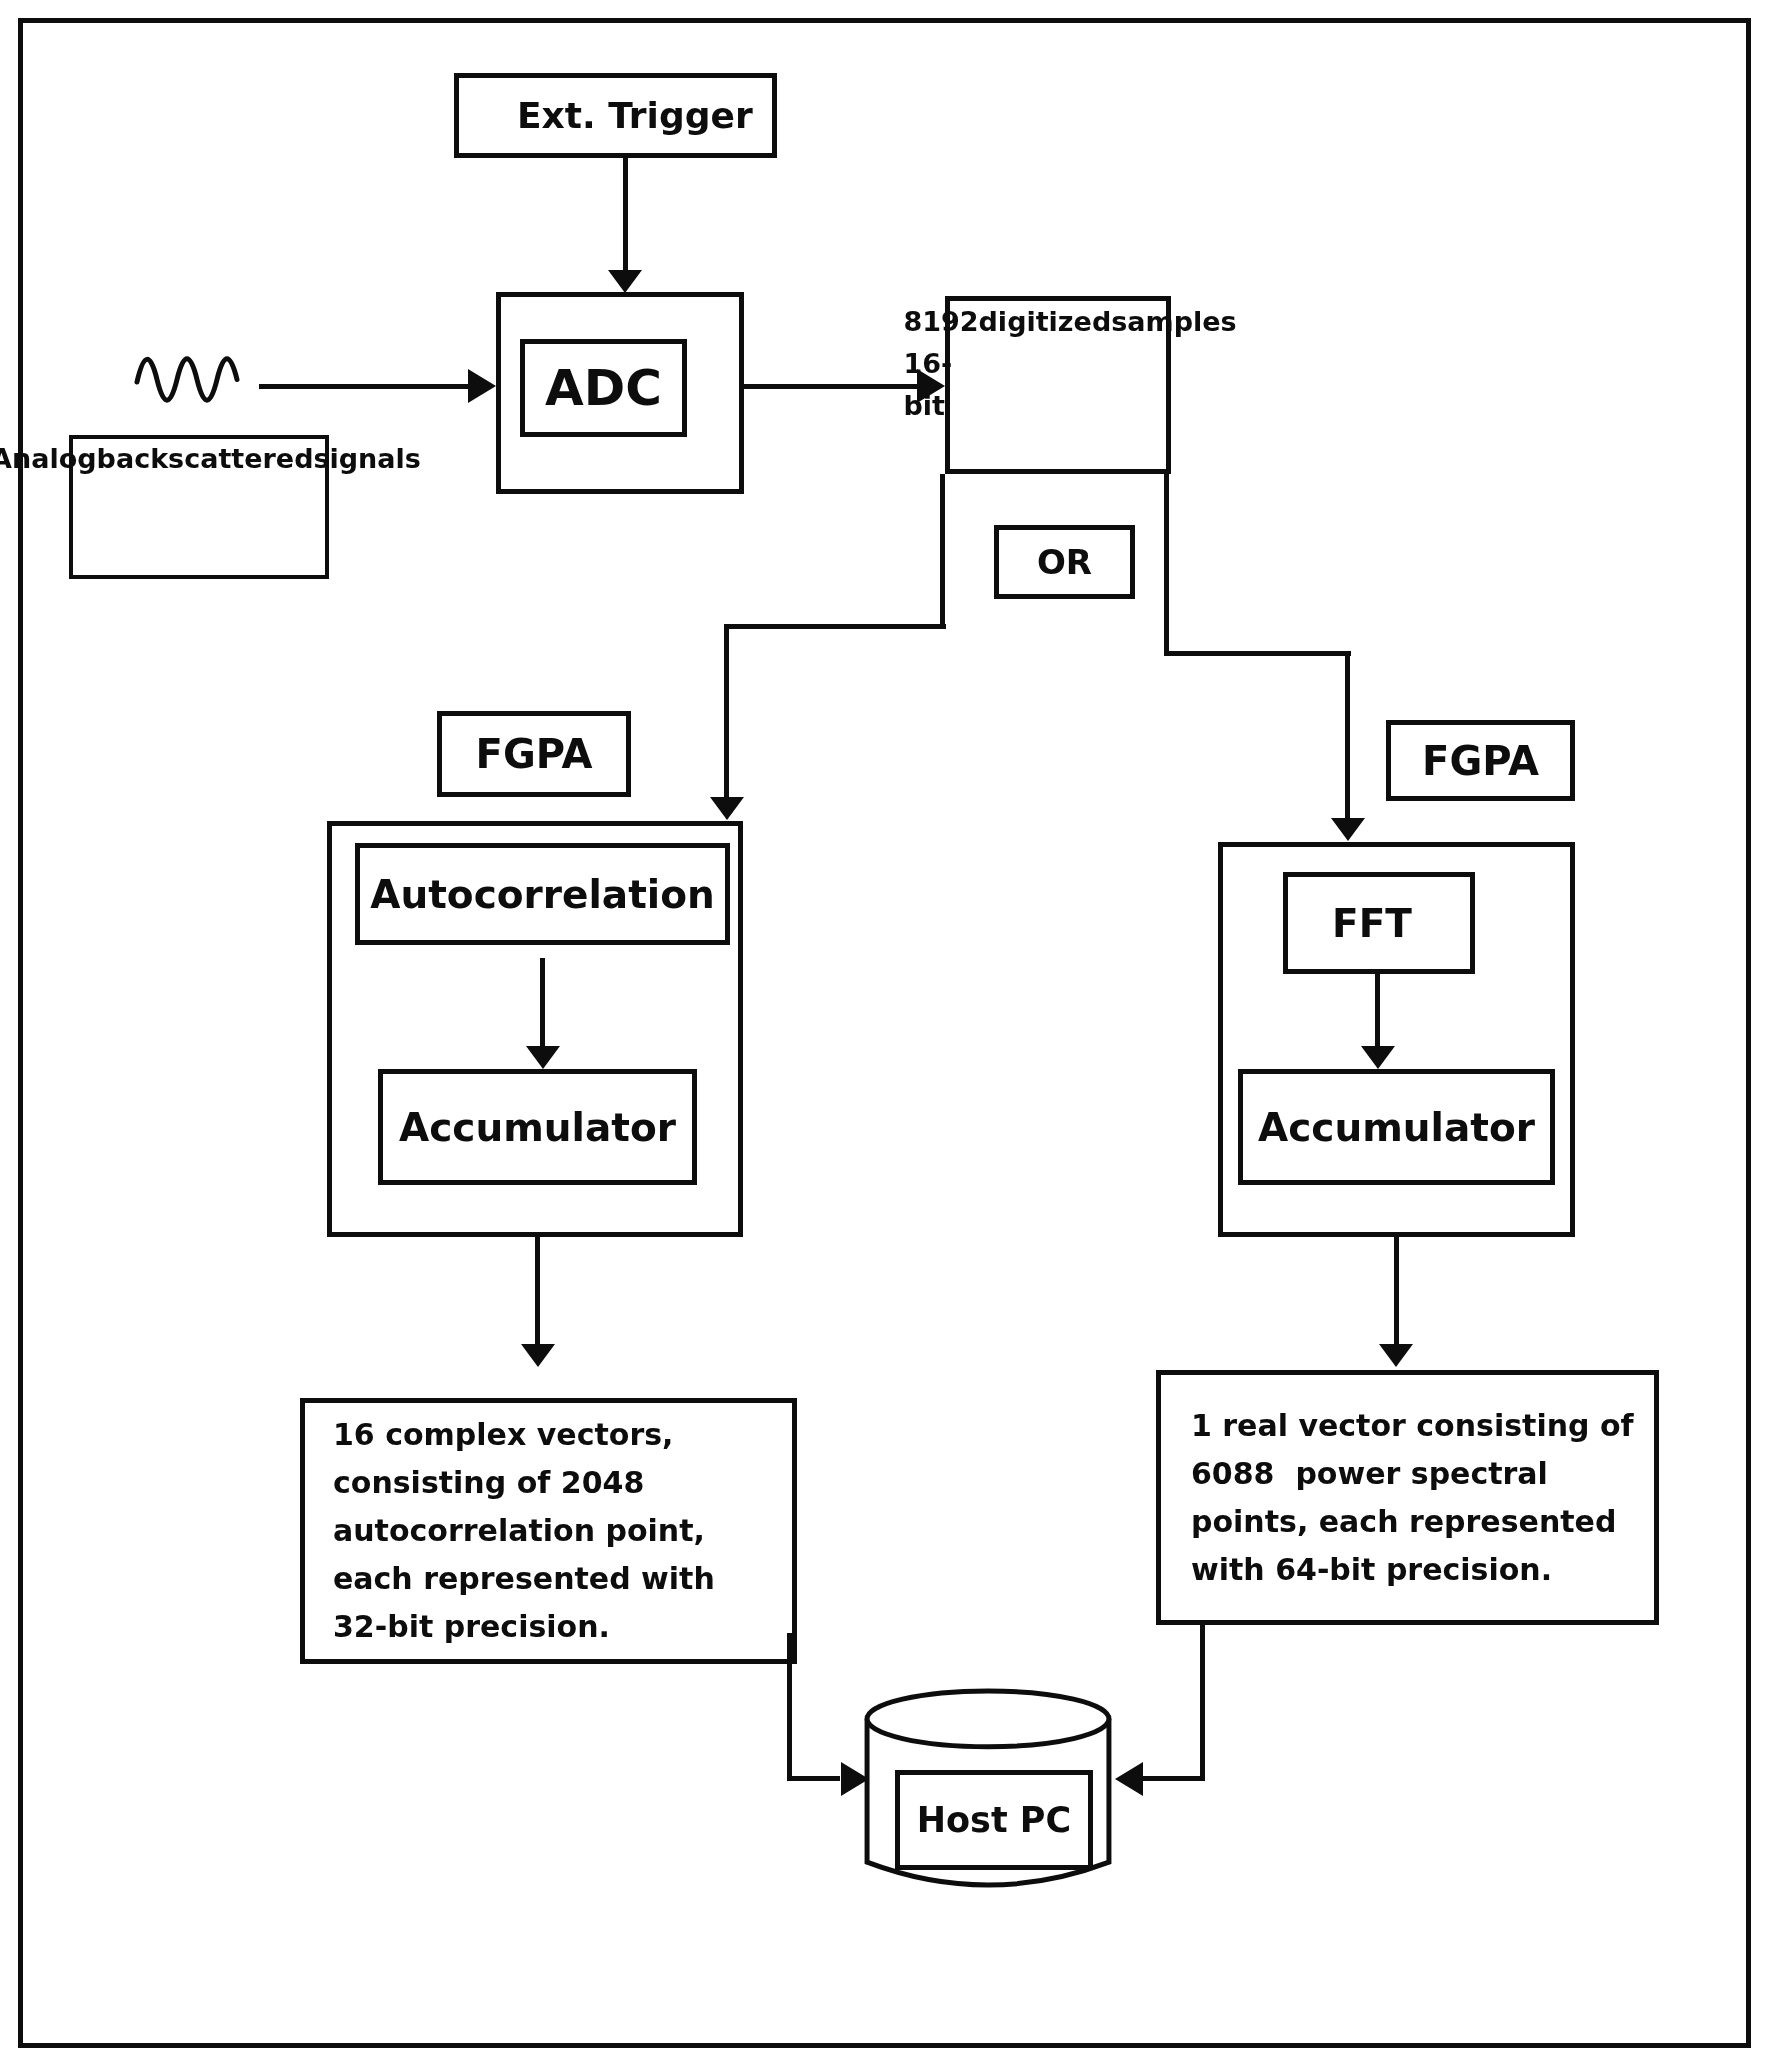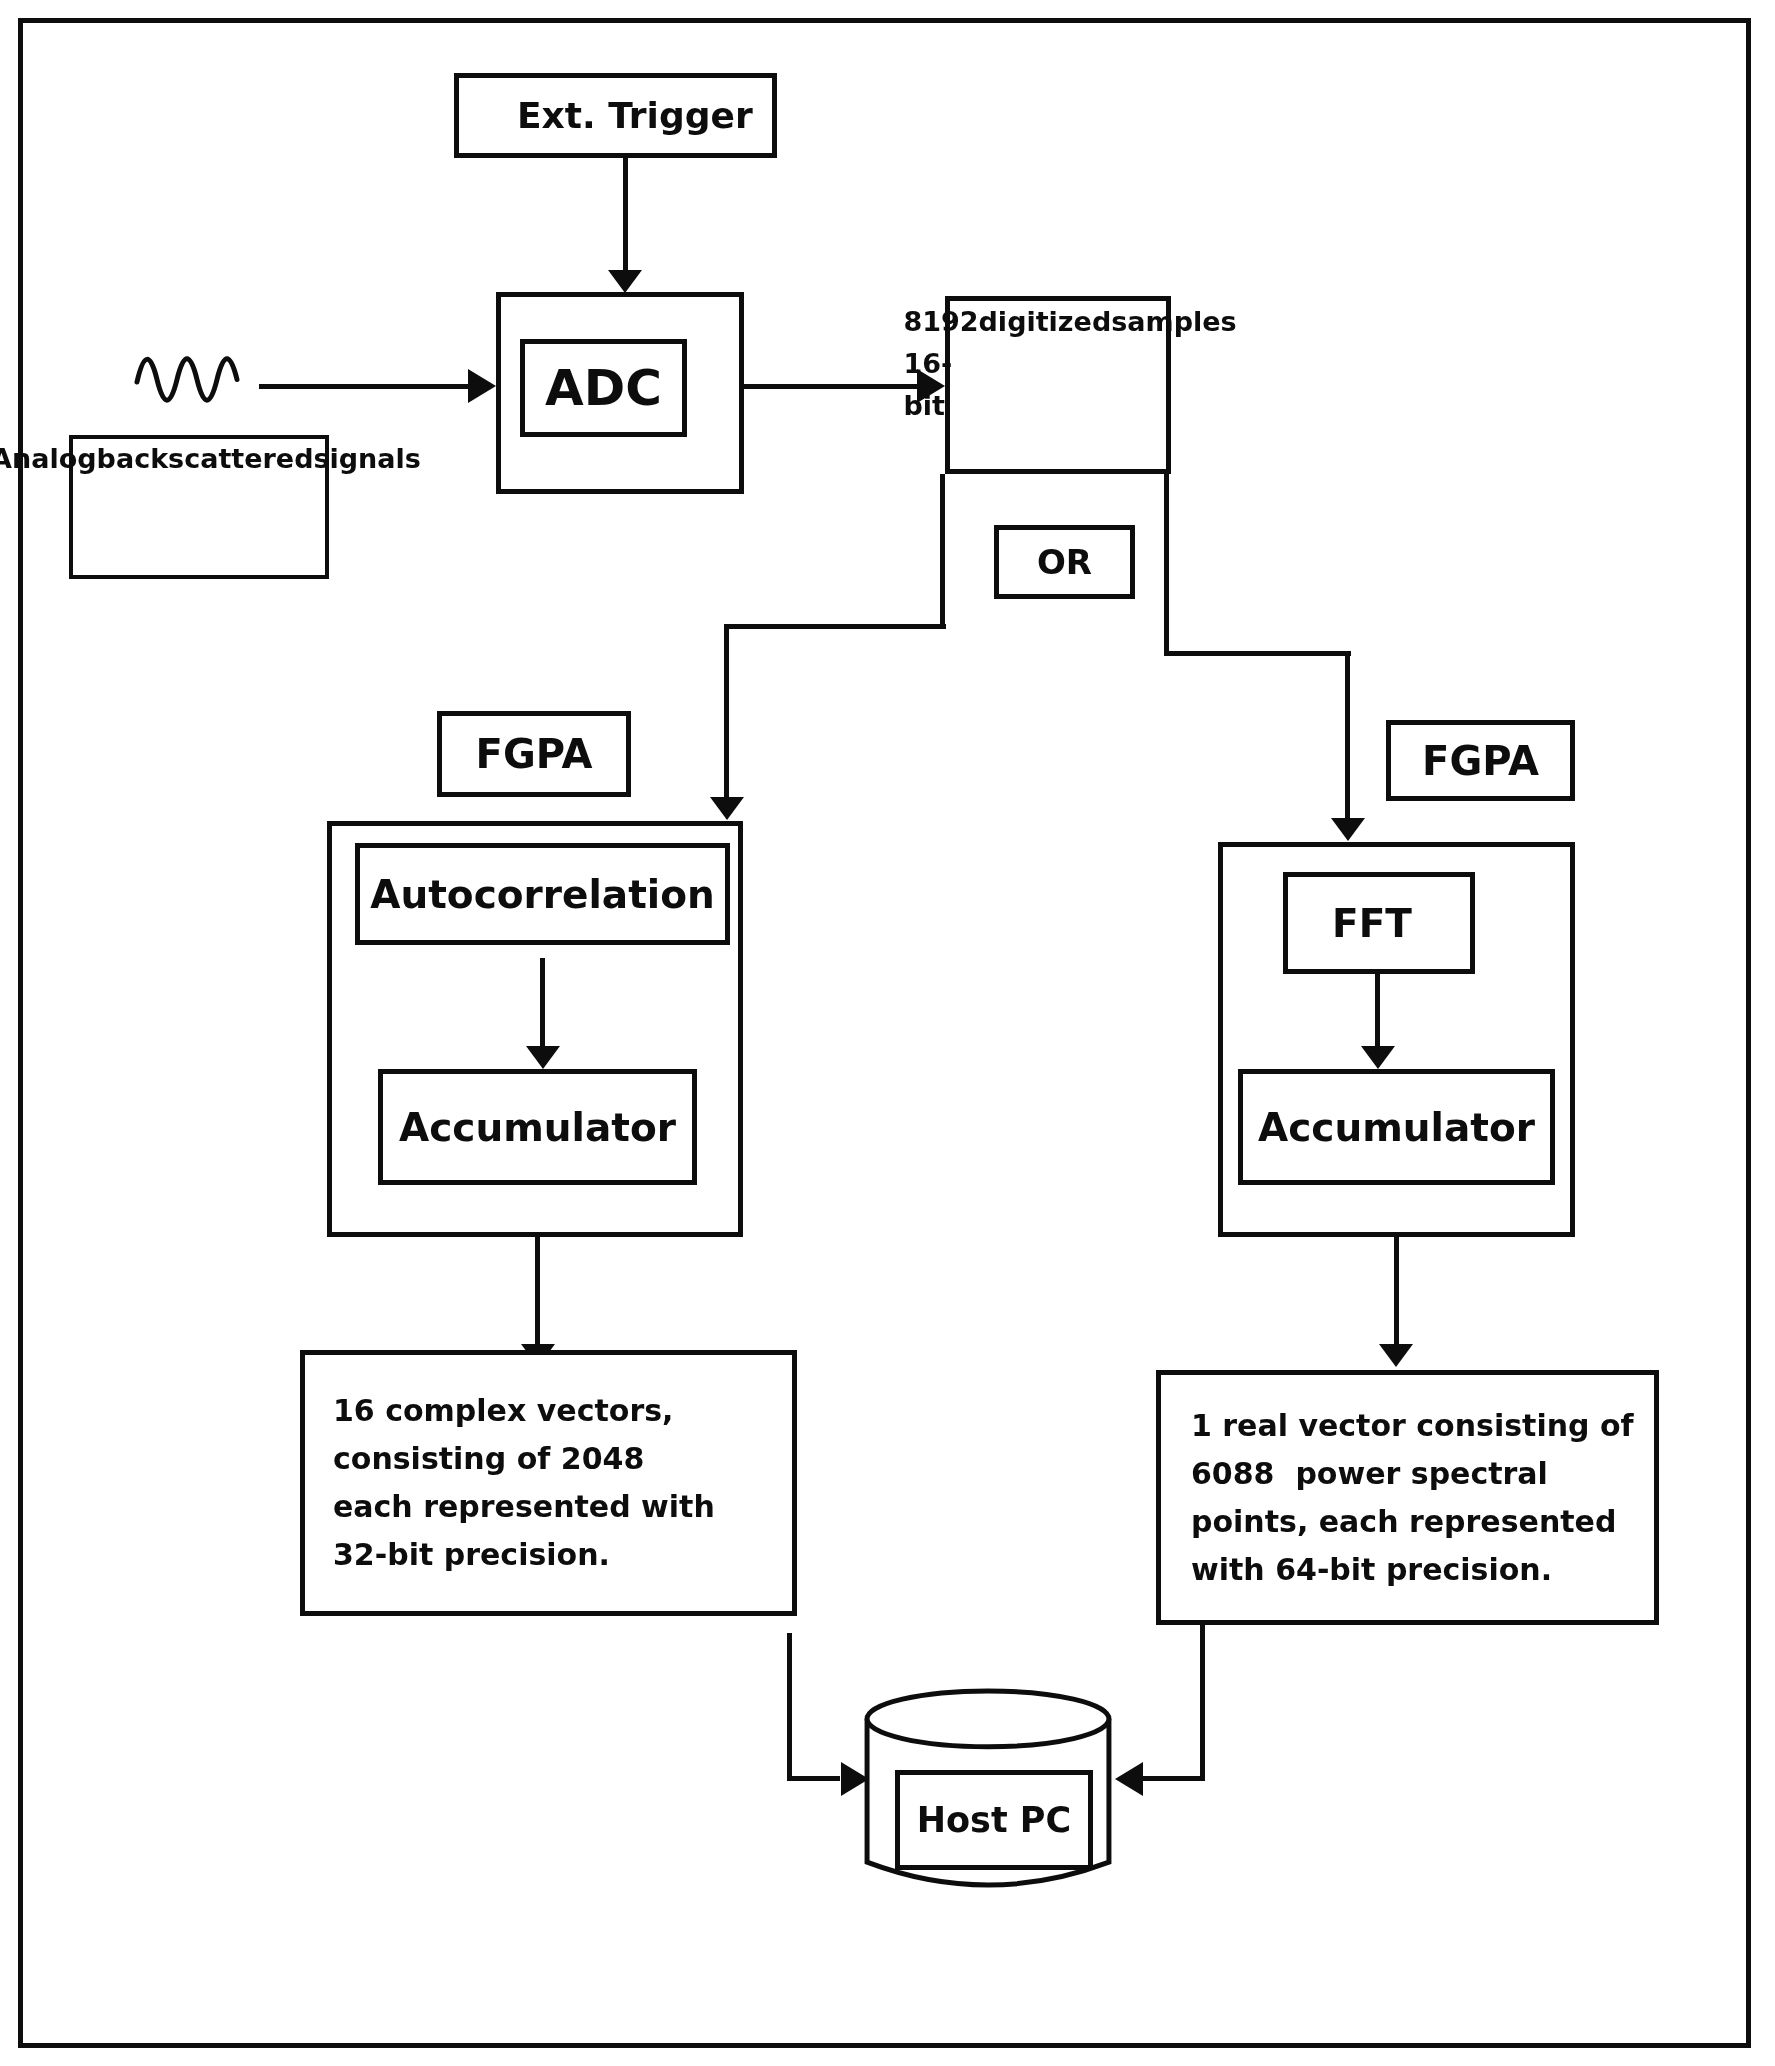--- a/index.html
+++ b/index.html
@@ -138,23 +138,24 @@
   <div class="line" style="left:1375px;top:974px;width:5px;height:73px;"></div>
   <div class="ah ah-down" style="left:1361px;top:1046px;"></div>
 
   <div class="box label-lg" style="left:1238px;top:1069px;width:317px;height:116px;">
     <span>Accumulator</span>
   </div>
 
   <div class="line" style="left:1394px;top:1237px;width:5px;height:108px;"></div>
   <div class="ah ah-down" style="left:1379px;top:1344px;"></div>
 
-  <div class="box para" style="left:300px;top:1350px;width:497px;height:266px;padding-left:28px;">
+  <div class="box para" style="left:300px;top:1398px;width:497px;height:266px;padding-left:28px;">
     <div>16 complex vectors,</div>
     <div>consisting of 2048</div>
+    <div>autocorrelation point,</div>
     <div>each represented with</div>
     <div>32-bit precision.</div>
   </div>
 
   <div class="box para" style="left:1156px;top:1370px;width:503px;height:255px;padding-left:30px;">
     <div>1 real vector consisting of</div>
     <div>6088  power spectral</div>
     <div>points, each represented</div>
     <div>with 64-bit precision.</div>
   </div>

